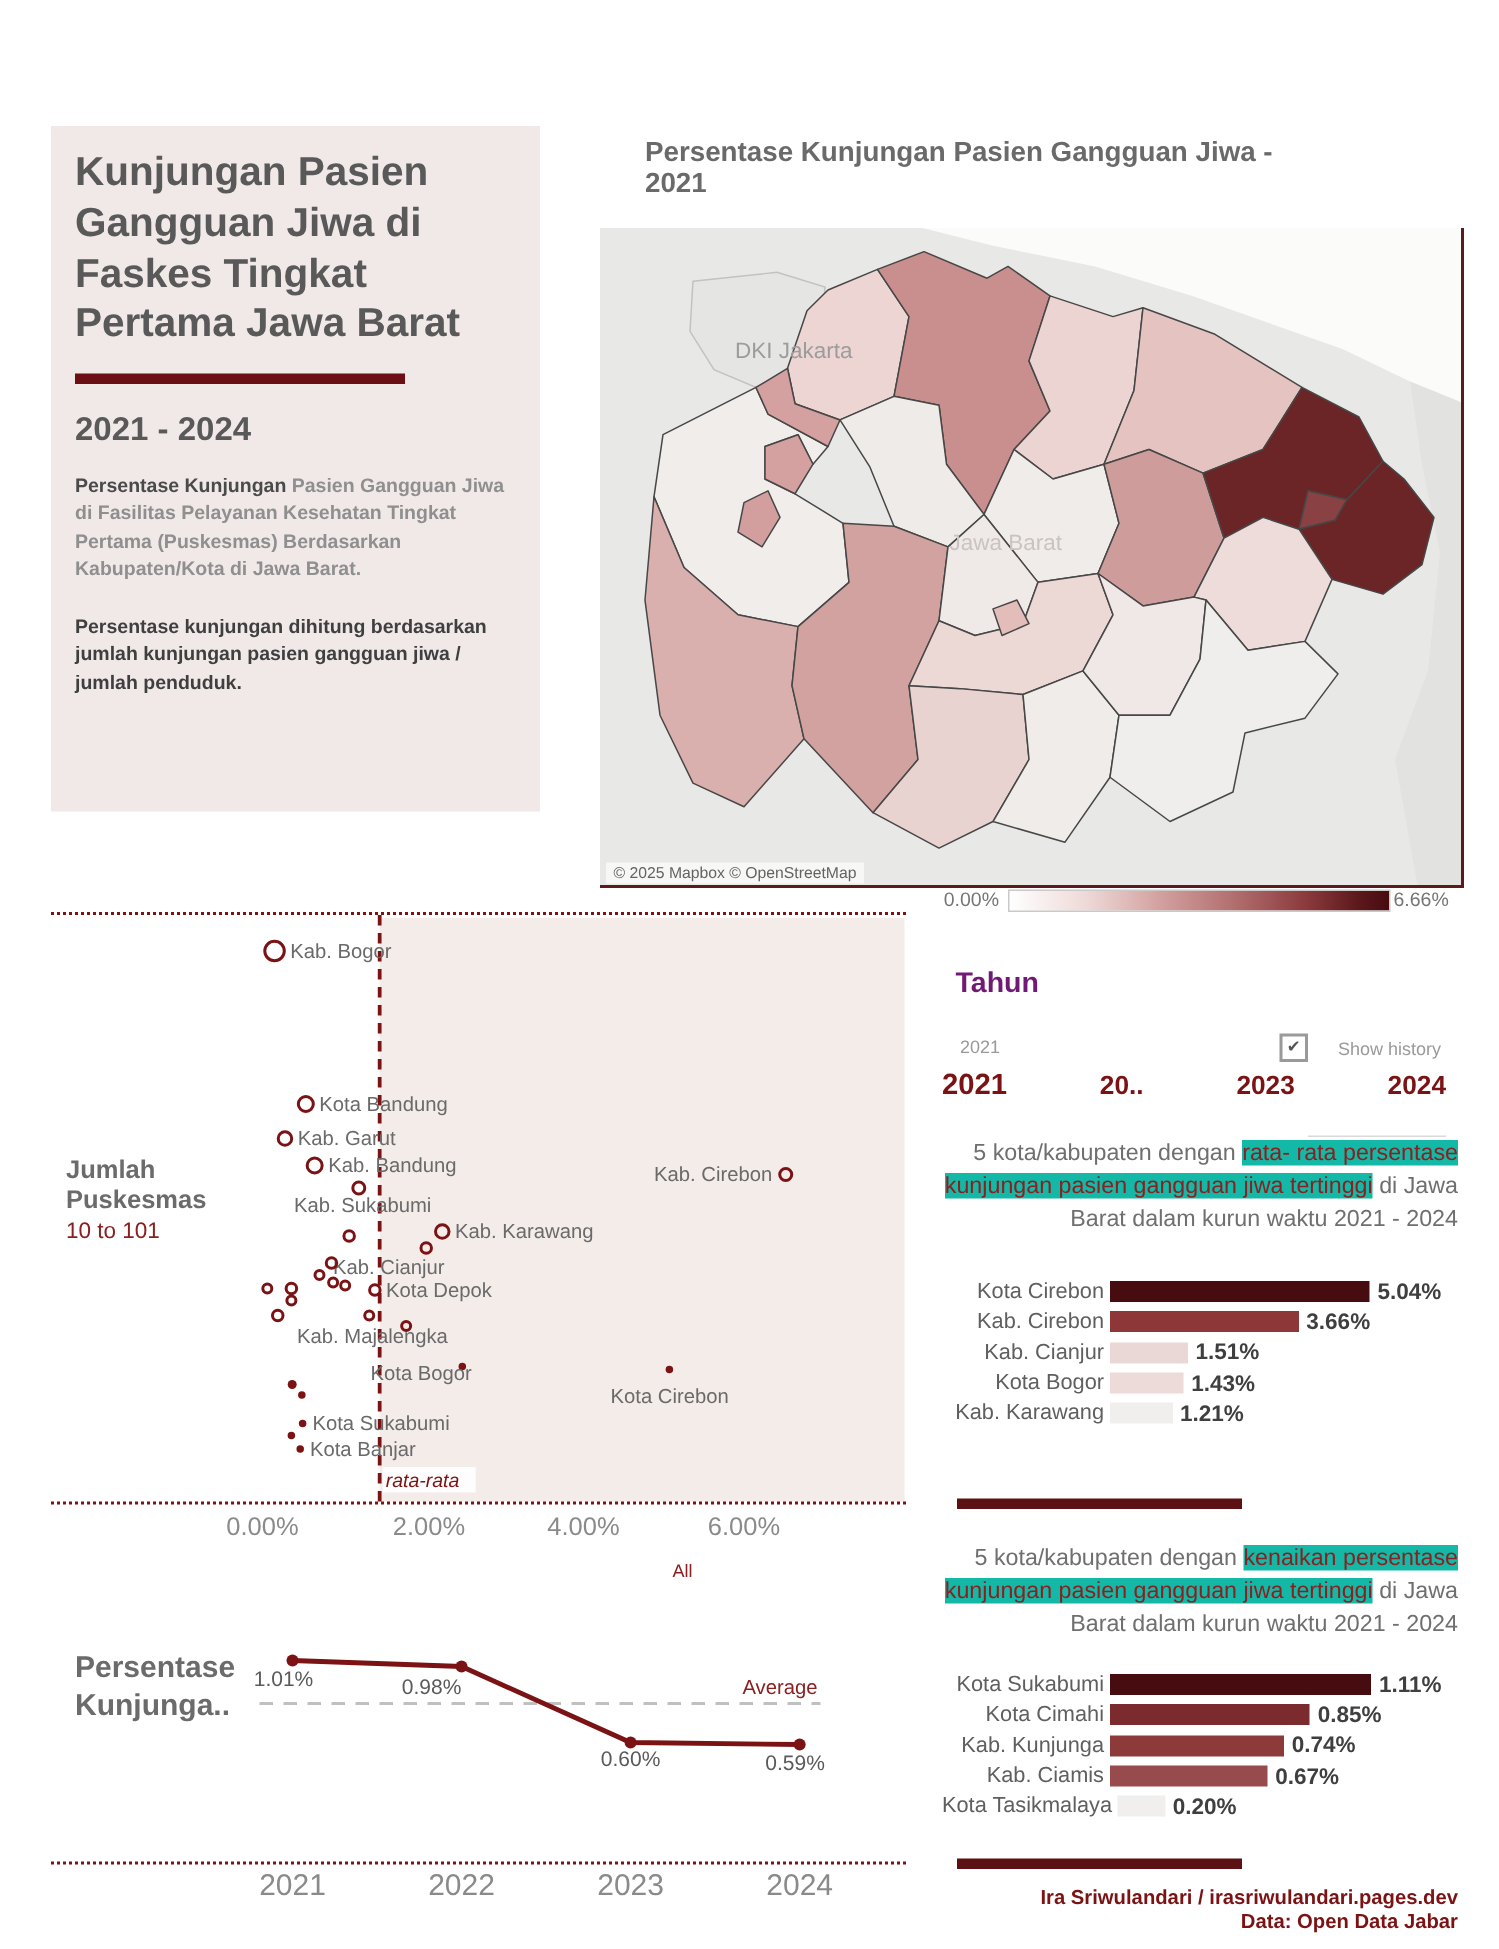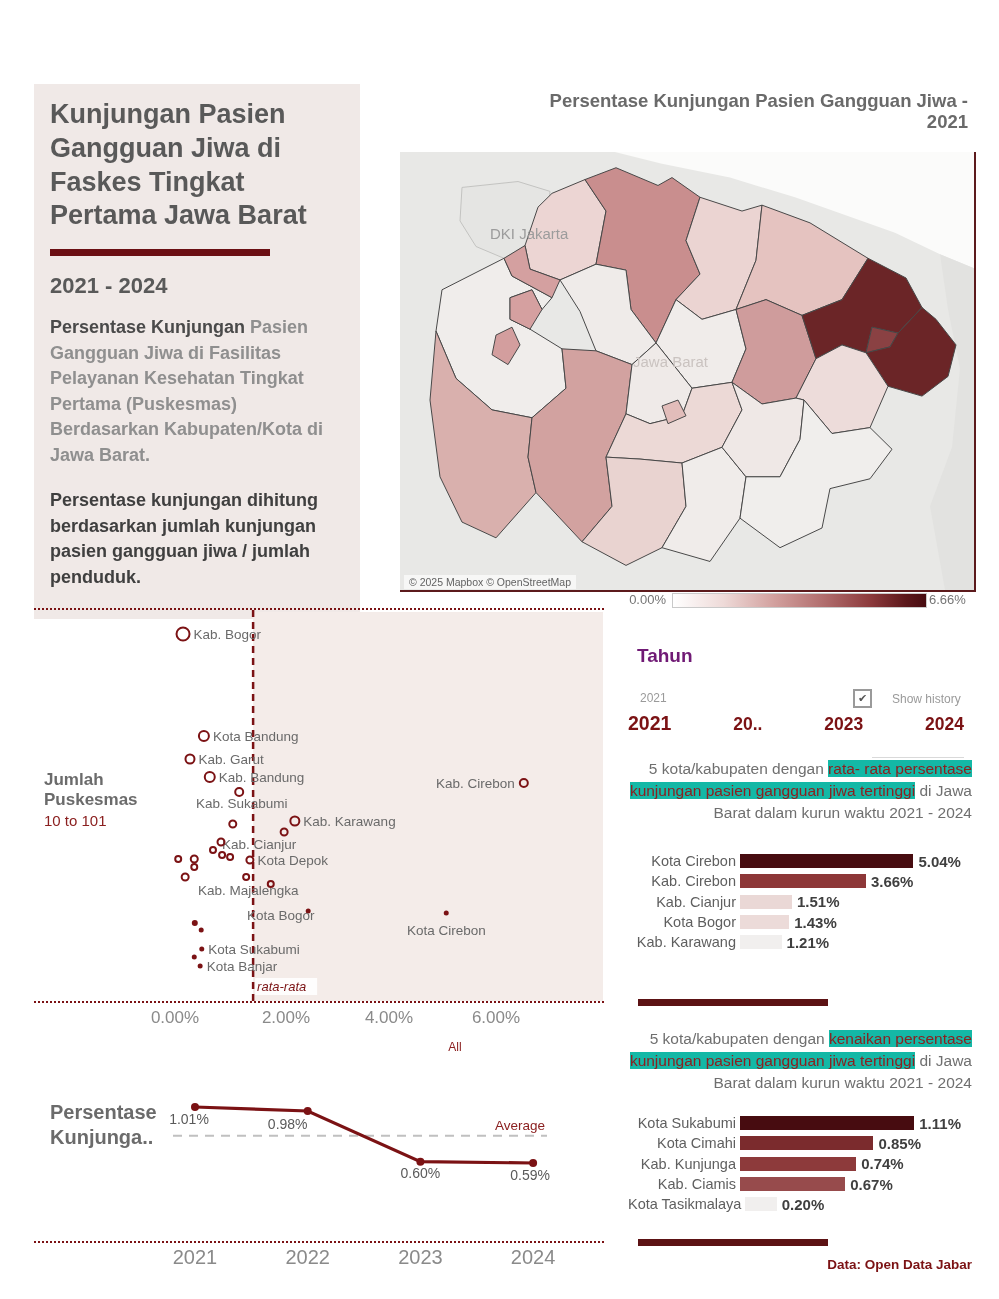--- a/index.html
+++ b/index.html
@@ -1,30 +1,30 @@
 <!DOCTYPE html>
 <html><head>
 <meta charset="utf-8">
 <style>
   html,body{margin:0;padding:0;background:#ffffff;}
   #app{position:relative;width:999px;height:1299px;background:#ffffff;overflow:hidden;
        font-family:"Liberation Sans","DejaVu Sans",sans-serif;}
   .abs{position:absolute;}
 
   
-  .title-card{left:34px;top:84px;width:326px;height:535px;background:#f0e9e7;}
+  .title-card{left:34px;top:84px;width:326px;height:457px;background:#f0e9e7;}
   .title-card h1{margin:14px 16px 0 16px;font-size:27px;line-height:1.25;font-weight:bold;color:#595959;}
   .title-bar{margin:16px 0 0 16px;width:220px;height:7px;background:#6b0f14;}
   .period{margin:17px 16px 0 16px;font-size:22px;font-weight:bold;color:#595959;}
-  .card-para{margin:16px 16px 0 16px;font-size:18px;line-height:1.42;font-weight:bold;color:#4a4a4a;}
+  .card-para{margin:16px 16px 0 16px;font-size:13px;line-height:1.42;font-weight:bold;color:#4a4a4a;}
   .seg-muted{color:#8f8f8f;}
   .seg-hl{color:#8b2020;background:#14b8a6;}
 
   
-  .map-title{left:430px;top:90px;width:538px;text-align:right;font-size:18.5px;line-height:21px;
+  .map-title{left:430px;top:90px;width:538px;font-size:18.5px;line-height:21px;
              font-weight:bold;color:#6a6a6a;}
   .map-filter{left:430px;top:135px;width:538px;text-align:right;margin-top:48px;}
   .map-filter .all{font-size:11px;color:#8b2020;margin-right:1px;}
   .map-filter .flabel{font-size:15.5px;font-weight:bold;color:#5f5f5f;}
   .map-box{left:400px;top:152px;width:574px;height:438px;border-right:2px solid #5c1a1c;
            border-bottom:2px solid #5c1a1c;overflow:hidden;background:#e8e8e6;}
   .map-box svg{display:block;}
   .attribution{left:404px;top:575px;font-size:10.5px;color:#636363;background:rgba(255,255,255,.65);
                padding:1px 5px;}
   .legend-min{left:600px;top:592px;width:66px;text-align:right;font-size:13px;color:#757575;}
@@ -287,15 +287,16 @@
       </div>
       <div class="bar-row">
         <div class="lbl">Kota Tasikmalaya</div>
         <div class="bar" style="width: 31.4px; background: rgb(241, 239, 238);"></div>
         <div class="val">0.20%</div>
       </div>
     </div>
   <div class="abs divider div2"></div>
 
   <div class="abs footer">
+    <div>Ira Sriwulandari / irasriwulandari.pages.dev</div>
     <div>Data: Open Data Jabar</div>
   </div>
 </div>
 
 </body></html>

